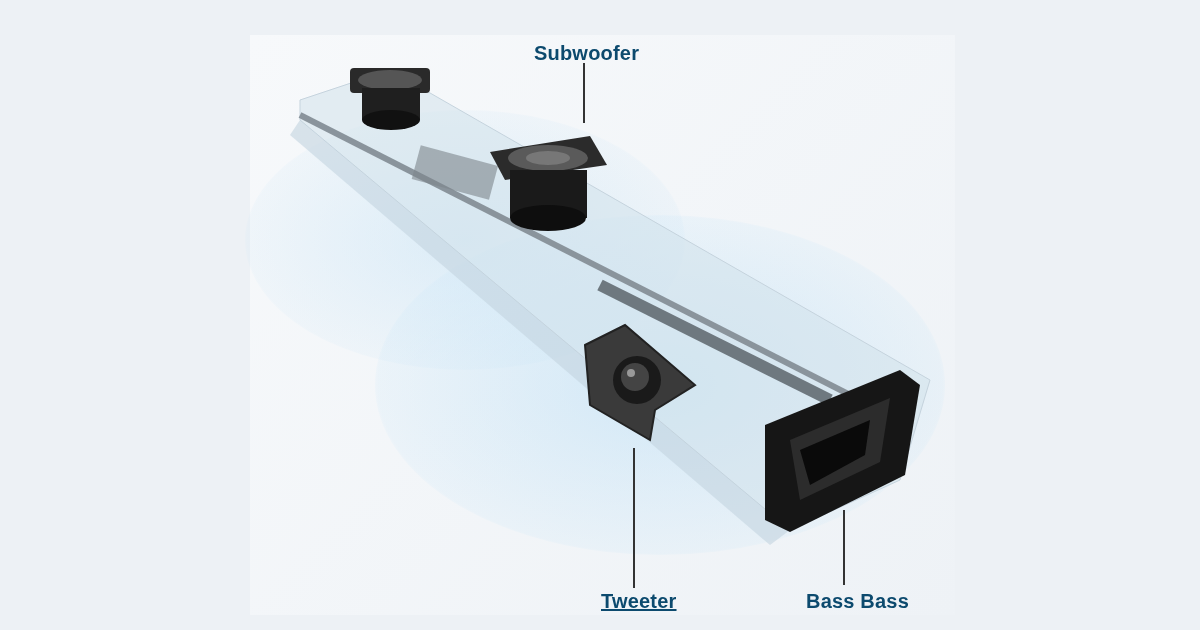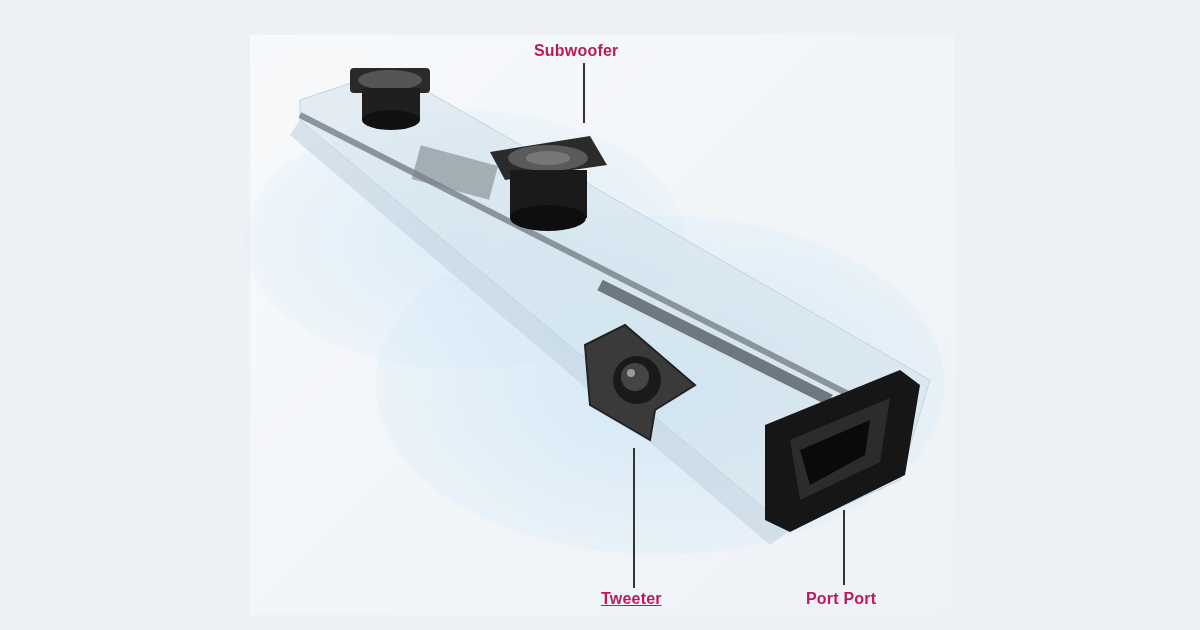--- a/index.html
+++ b/index.html
@@ -1,19 +1,19 @@
 <!DOCTYPE html>
 <html><head>
 <meta charset="utf-8">
 <style>
   html,body{margin:0;padding:0;}
   body{width:1200px;height:630px;overflow:hidden;background:#edf1f5;font-family:"Liberation Sans",sans-serif;position:relative;}
   .panel{position:absolute;left:250px;top:35px;width:705px;height:580px;background:linear-gradient(135deg,#f7f9fb,#eef2f6);}
   .wave{position:absolute;border-radius:50%;}
-  .label{position:absolute;font-weight:bold;font-size:16px;color:#be185d;letter-spacing:0.2px;}
+  .label{position:absolute;font-weight:bold;font-size:20px;color:#0c4a6e;letter-spacing:0.2px;}
   .leader{position:absolute;width:2px;background:#333;}
   svg{position:absolute;left:0;top:0;}
 </style>
 </head>
 <body>
 
 <div class="panel"></div>
 
 <div class="wave" style="left:245px;top:110px;width:440px;height:260px;background:radial-gradient(ellipse at center,rgba(200,228,246,0.55),rgba(200,228,246,0.15) 70%,transparent 72%);"></div>
 <div class="wave" style="left:375px;top:215px;width:570px;height:340px;background:radial-gradient(ellipse at center,rgba(190,224,246,0.6),rgba(200,230,248,0.2) 70%,transparent 72%);"></div>
@@ -57,13 +57,13 @@
   </g>
 </svg>
 
 <div class="label" style="left:534px;top:42px;">Subwoofer</div>
 <div class="leader" style="left:583px;top:63px;height:60px;"></div>
 
 <div class="leader" style="left:633px;top:448px;height:140px;"></div>
 <div class="label" style="left:601px;top:590px;text-decoration:underline;">Tweeter</div>
 
 <div class="leader" style="left:843px;top:510px;height:75px;"></div>
-<div class="label" style="left:806px;top:590px;">Port Port</div>
+<div class="label" style="left:806px;top:590px;">Bass Bass</div>
 
 </body></html>

